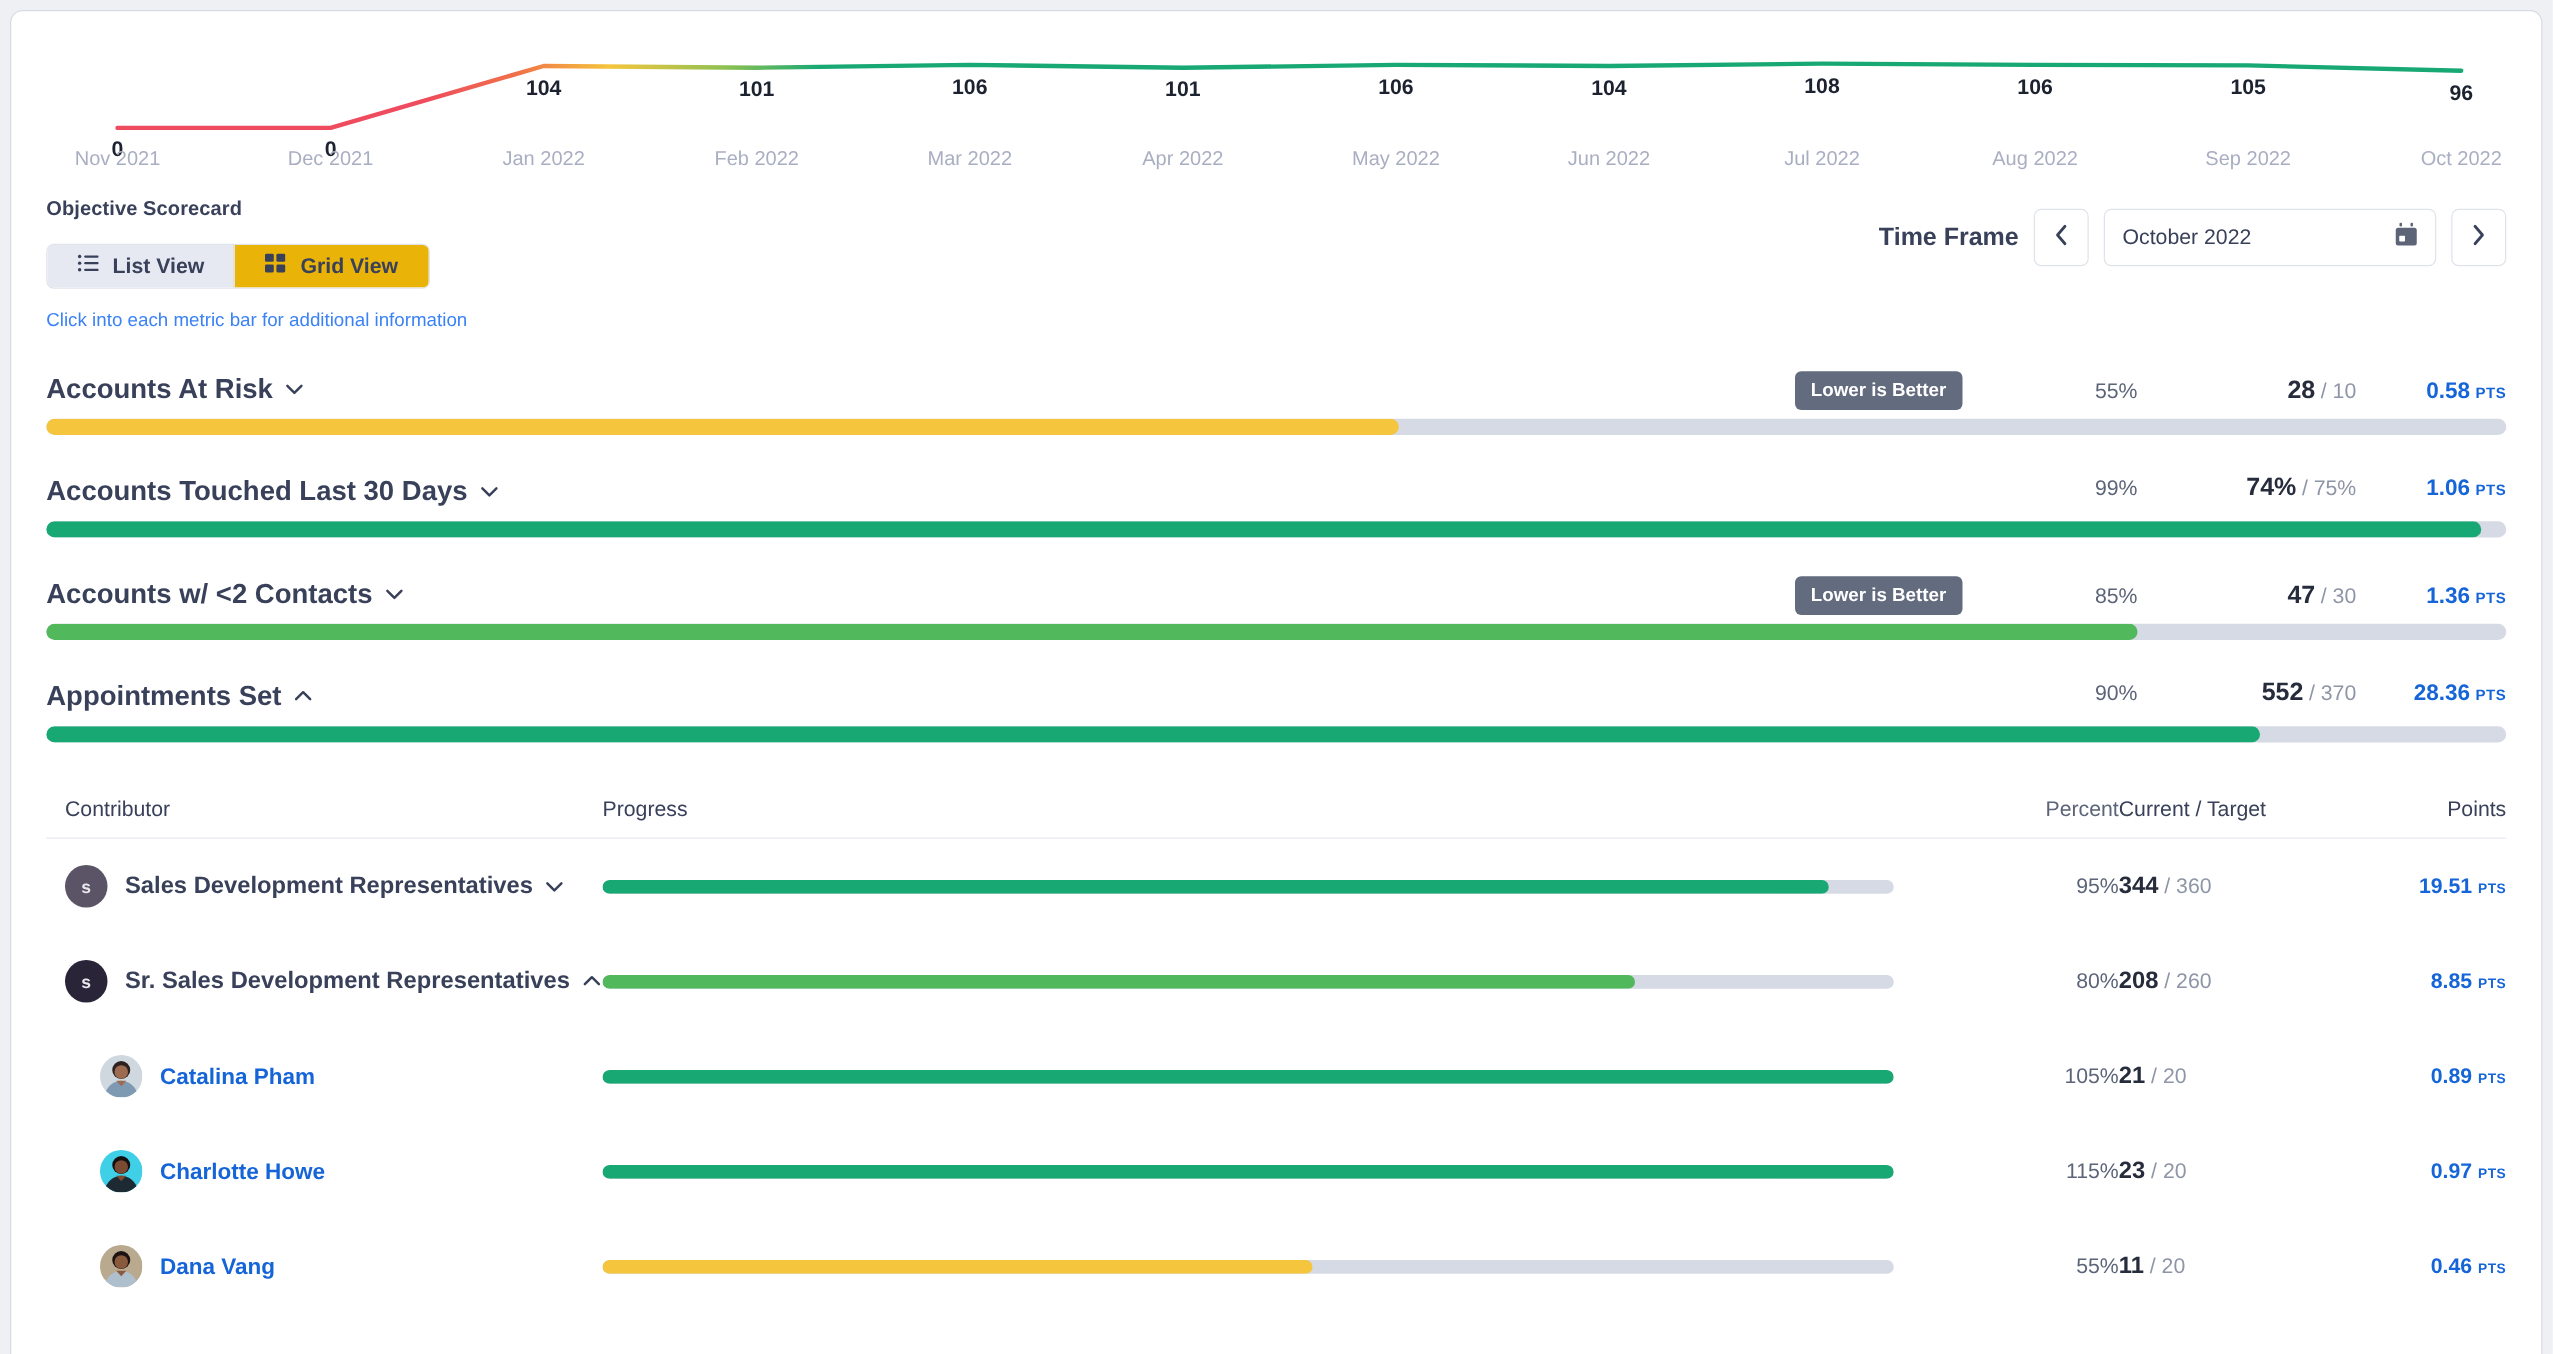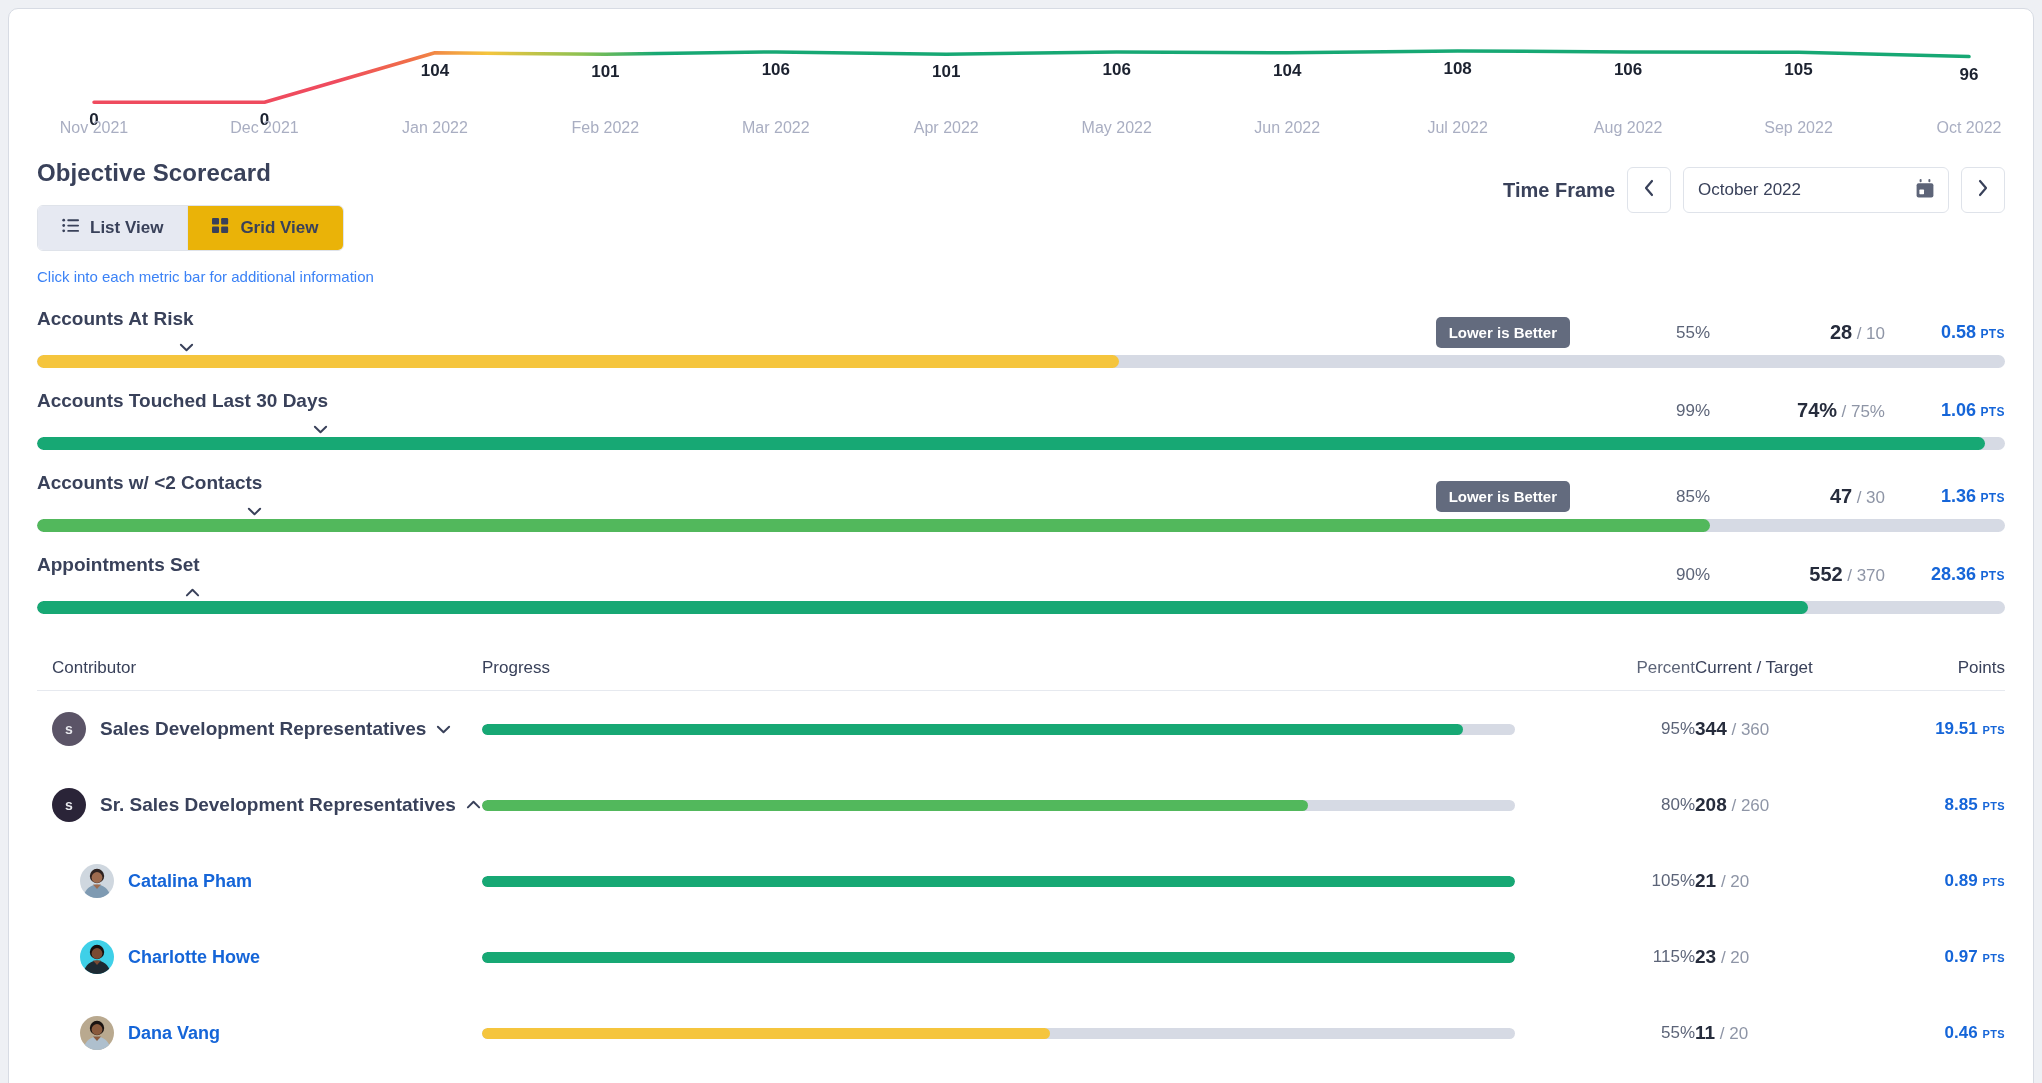--- a/index.html
+++ b/index.html
@@ -31,30 +31,30 @@
   .x-label {
     position: absolute;
     font-size: 16px; color: #a9aec2;
     transform: translateX(-50%);
     white-space: nowrap;
   }
 
   
   .head { position: relative; padding: 0 28px; }
   .sc-title {
-    font-size: 24px; font-weight: 700; color: #39415a;
+    font-size: 16px; font-weight: 700; color: #39415a;
     letter-spacing: .1px;
   }
   .toggle-group {
     margin-top: 18px;
     display: inline-flex;
     border: 1px solid #dfe3ea;
     border-radius: 6px;
     overflow: hidden;
-    height: 46px;
+    height: 36px;
   }
   .toggle {
     display: flex; align-items: center; gap: 11px;
     padding: 0 24px;
     font-size: 17px; font-weight: 700; color: #39415a;
     background: #eab308;
     cursor: pointer;
   }
   .toggle.active { background: #e6e9f2; }
   .toggle + .toggle { border-left: 1px solid #dfe3ea; }
@@ -87,24 +87,23 @@
   
   .metrics { margin-top: 32px; }
   .metric { position: relative; padding: 0 28px; margin-bottom: 31px; }
   .m-top {
     position: relative;
     display: flex; align-items: center;
     height: 28px;
     margin-bottom: 10px;
   }
   .m-name {
-    font-size: 19px; font-weight: 700; color: #39415a;
-    display: flex; align-items: flex-end; gap: 10px;
+    font-size: 22px; font-weight: 700; color: #39415a;
+    display: flex; align-items: center; gap: 10px;
     cursor: pointer;
-    flex-direction: column;
   }
   .m-right {
     position: absolute; right: 0; top: 0;
     display: flex; align-items: center;
   }
   .badge {
     background: #636b7e; color: #fff;
     font-size: 15px; font-weight: 700;
     padding: 7px 13px; border-radius: 5px;
     white-space: nowrap;

